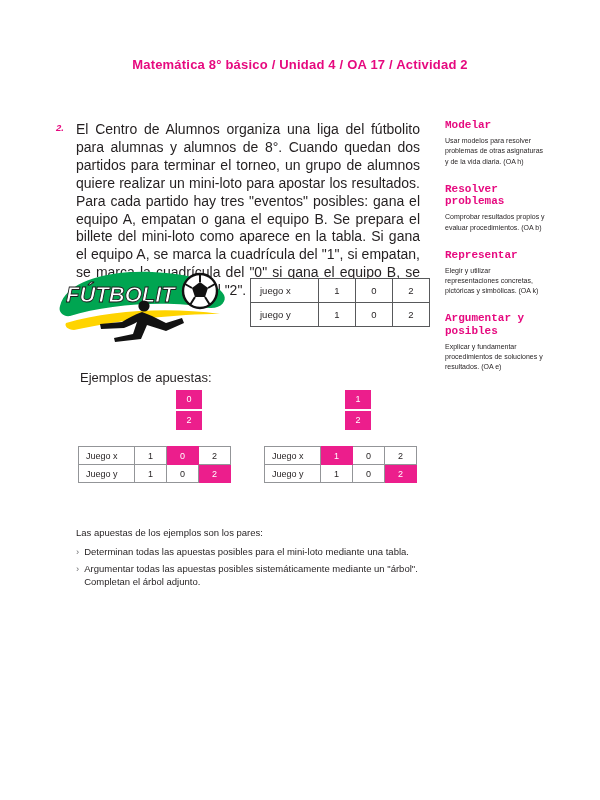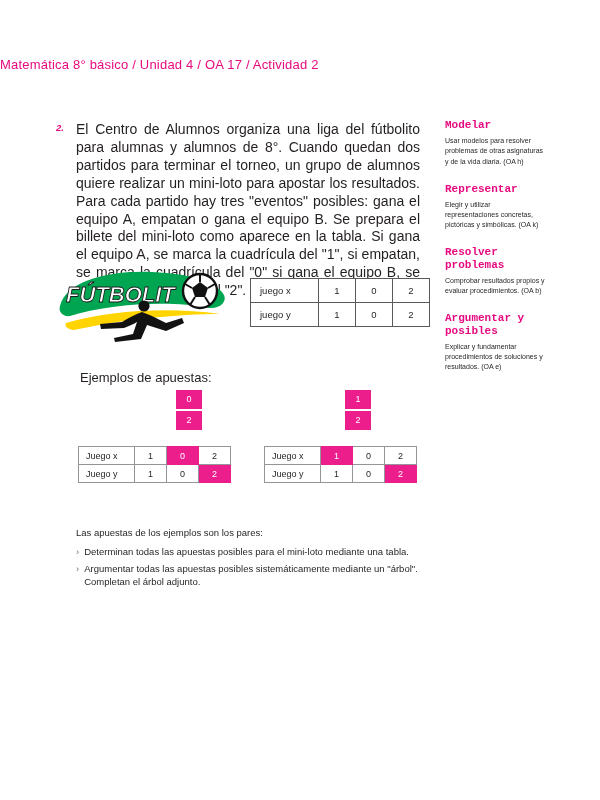--- a/index.html
+++ b/index.html
@@ -1,19 +1,19 @@
 <!DOCTYPE html>
 <html><head>
 <meta charset="utf-8">
 <style>
   *{box-sizing:border-box;margin:0;padding:0;}
   html,body{width:600px;height:800px;}
   body{position:relative;background:#ffffff;font-family:"Liberation Sans",sans-serif;color:#231f20;overflow:hidden;}
 
-  .title{position:absolute;top:57px;left:0;width:100%;color:#e6097f;font-weight:400;font-size:13px;letter-spacing:.2px;}
+  .title{position:absolute;top:57px;left:0;width:100%;text-align:center;color:#e6097f;font-weight:700;font-size:13px;letter-spacing:.2px;}
 
   .act-num{position:absolute;left:56px;top:122px;color:#e6097f;font-size:9.5px;font-weight:700;font-style:italic;}
   .statement{position:absolute;left:76px;top:121px;width:344px;font-size:14px;line-height:1.28;text-align:justify;}
 
   .logo{position:absolute;left:58px;top:266px;width:172px;height:80px;}
 
   .ticket{position:absolute;left:250px;top:278px;border-collapse:collapse;font-size:9.5px;}
   .ticket td{border:1px solid #58595b;height:24px;text-align:center;vertical-align:middle;background:#fff;}
   .ticket .lbl{width:68px;text-align:left;padding-left:9px;}
   .ticket .c{width:37px;}
@@ -143,24 +143,24 @@
     <span>Argumentar todas las apuestas posibles sistemáticamente mediante un "árbol". Completan el árbol adjunto.</span>
   </div>
 </div>
 
 <div class="sidebar">
   <div class="sb-sec">
     <div class="sb-head">Modelar</div>
     <div class="sb-body">Usar modelos para resolver problemas de otras asignaturas y de la vida diaria. (OA h)</div>
   </div>
   <div class="sb-sec">
+    <div class="sb-head">Resolver problemas</div>
+    <div class="sb-body">Comprobar resultados propios y evaluar procedimientos. (OA b)</div>
+  </div>
+  <div class="sb-sec">
     <div class="sb-head">Representar</div>
     <div class="sb-body">Elegir y utilizar representaciones concretas, pictóricas y simbólicas. (OA k)</div>
-  </div>
-  <div class="sb-sec">
-    <div class="sb-head">Resolver problemas</div>
-    <div class="sb-body">Comprobar resultados propios y evaluar procedimientos. (OA b)</div>
   </div>
   <div class="sb-sec">
     <div class="sb-head">Argumentar y posibles</div>
     <div class="sb-body">Explicar y fundamentar procedimientos de soluciones y resultados. (OA e)</div>
   </div>
 </div>
 
 </body></html>

